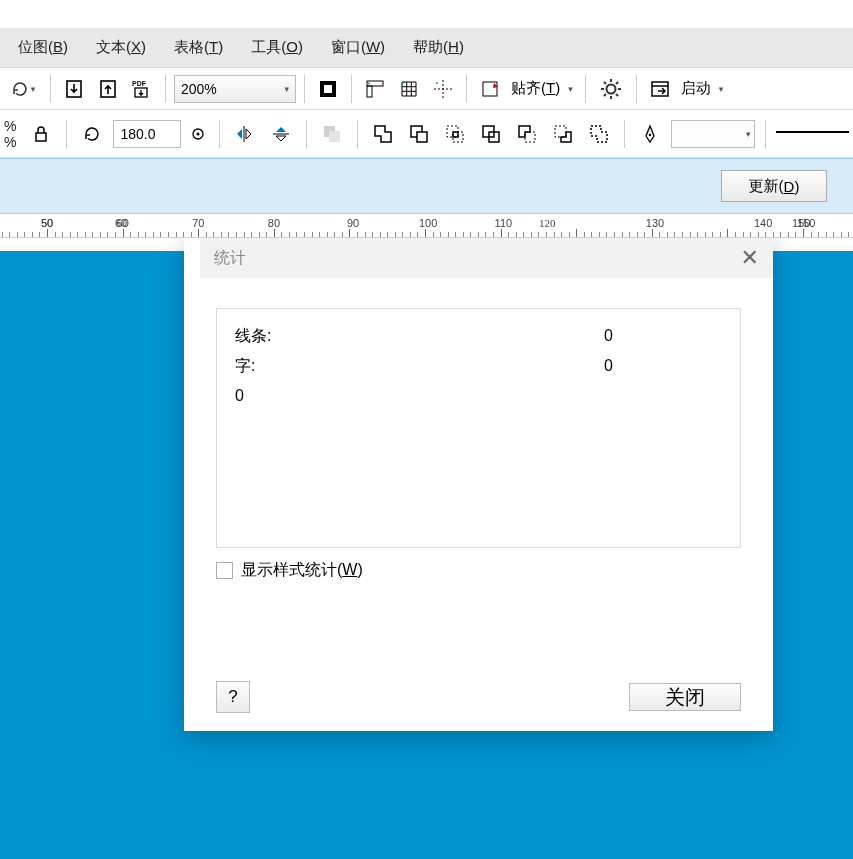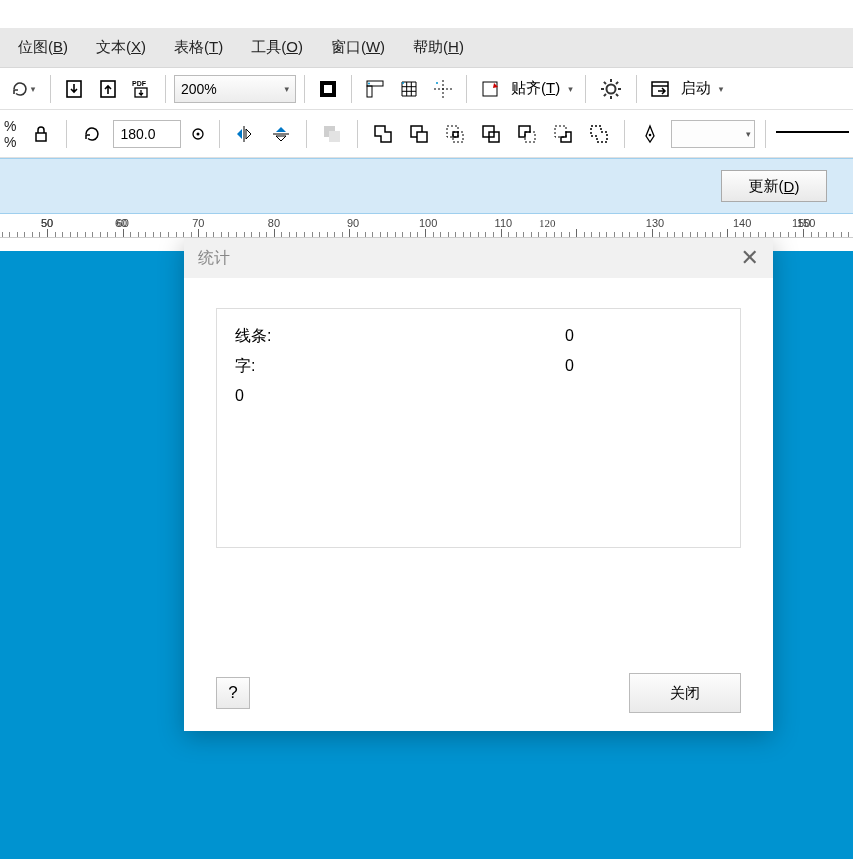--- a/index.html
+++ b/index.html
@@ -30,36 +30,36 @@
 
 .ruler { height: 24px; background: #fff; position: relative; font-size: 11px; color: #444; overflow: hidden; border-bottom: 1px solid #ccc;}
 .ruler .mark { position: absolute; top: 3px; }
 .ruler .tick { position: absolute; bottom: 0; width: 1px; height: 5px; background: #888; }
 .ruler .mtick { position: absolute; bottom: 0; width: 1px; height: 8px; background: #666; }
 
 .canvas-area { position: relative; width: 853px; height: 621px; background: #ffffff; overflow: hidden; }
 .canvas-bg { position: absolute; left: 0; top: 13px; width: 853px; height: 608px; background: #0093d0; }
 
 .dialog { position: absolute; left: 184px; top: 0; width: 589px; height: 493px; background: #fff; box-shadow: 0 6px 24px rgba(0,0,0,0.25); }
-.dlg-title { height: 40px; background: #f1f1f1; display: flex; align-items: center; justify-content: space-between; padding: 0 14px; font-size: 16px; color: #888;}
+.dlg-title { height: 40px; background: #f1f1f1; display: flex; align-items: center; justify-content: space-between; padding: 0 14px; font-size: 16px; color: #888; margin-left: 16px;}
 .dlg-close { font-size: 22px; color: #666; cursor: pointer; font-family: Arial; }
 .dlg-body { padding: 30px 32px 0 32px; }
 .section-caption { font-size: 16px; color: #000; margin-bottom: 28px; }
 .stat-label { font-size: 16px; color: #000; margin-bottom: 8px; }
 .stat-label u { text-decoration: underline; }
 .stat-box { border: 1px solid #ddd; height: 240px; padding: 12px 18px; }
-.stat-row { display: flex; font-size: 16px; color: #000; line-height: 30px; }
+.stat-row { display: flex; font-size: 16px; color: #000; line-height: 30px; gap: 39px; }
 .stat-row .k { width: 330px; }
 .stat-row .v { }
 .chk-row { display: flex; align-items: center; margin-top: 12px; gap: 8px; font-size: 16px; }
 .chk-row .cb { width: 17px; height: 17px; border: 1px solid #aaa; background: #fff; cursor: pointer; }
 .chk-row u { text-decoration: underline; }
 .dlg-foot { position: absolute; left: 0; right: 0; bottom: 18px; display: flex; align-items: center; justify-content: space-between; padding: 0 32px; }
 .btn-small { width: 34px; height: 32px; border: 1px solid #bbb; background: linear-gradient(#fdfdfd,#eaeaea); display: inline-flex; align-items: center; justify-content: center; font-size: 17px; cursor: pointer; }
-.btn-close { width: 112px; height: 40px; border: 1px solid #bbb; background: linear-gradient(#fdfdfd,#eaeaea); display: inline-flex; align-items: center; justify-content: center; font-size: 15px; cursor: pointer; }
+.btn-close { width: 112px; height: 28px; border: 1px solid #bbb; background: linear-gradient(#fdfdfd,#eaeaea); display: inline-flex; align-items: center; justify-content: center; font-size: 20px; cursor: pointer; }
 </style>
 </head>
 <body>
 
 <div class="top-gap"></div>
 
 <div class="menubar">
   <span class="menu-item">位图(<u>B</u>)</span>
   <span class="menu-item">文本(<u>X</u>)</span>
   <span class="menu-item">表格(<u>T</u>)</span>
@@ -366,21 +366,21 @@
     <div class="tick" style="left: 659.36px;"></div>
     <div class="tick" style="left: 666.92px;"></div>
     <div class="tick" style="left: 674.48px;"></div>
     <div class="tick" style="left: 682.04px;"></div>
     <div class="tick" style="left: 689.6px;"></div>
     <div class="tick" style="left: 697.16px;"></div>
     <div class="tick" style="left: 704.72px;"></div>
     <div class="tick" style="left: 712.28px;"></div>
     <div class="tick" style="left: 719.84px;"></div>
     <div class="mtick" style="left: 727.4px;"></div>
-    <div class="mark" style="left: 733px;">140</div>
+    <div class="mark" style="left: 754px;">140</div>
     <div class="tick" style="left: 734.96px;"></div>
     <div class="tick" style="left: 742.52px;"></div>
     <div class="tick" style="left: 750.08px;"></div>
     <div class="tick" style="left: 757.64px;"></div>
     <div class="tick" style="left: 765.2px;"></div>
     <div class="tick" style="left: 772.76px;"></div>
     <div class="tick" style="left: 780.32px;"></div>
     <div class="tick" style="left: 787.88px;"></div>
     <div class="tick" style="left: 795.44px;"></div>
     <div class="mtick" style="left: 803px;"></div>
@@ -408,19 +408,23 @@
             <span class="v">0</span>
           </div>
         <div class="stat-row">
             <span class="k">字:</span>
             <span class="v">0</span>
           </div>
         <div class="stat-row">
             <span class="v">0</span>
           </div>
       </div>
+      <div class="chk-row">
+        <span class="cb"></span>
+        <span>显示样式统计(<u>W</u>)</span>
+      </div>
     </div>
     <div class="dlg-foot">
       <span class="btn-small">?</span>
       <span class="btn-close">关闭</span>
     </div>
   </div>
 </div>
 
 </body></html>

